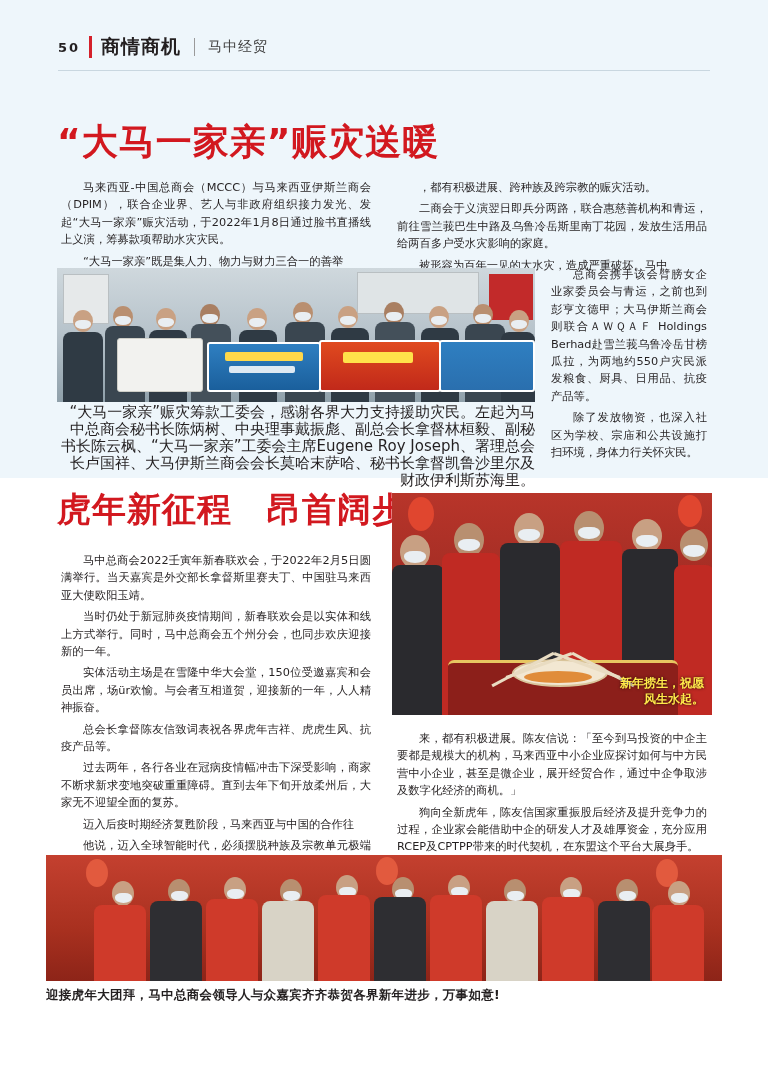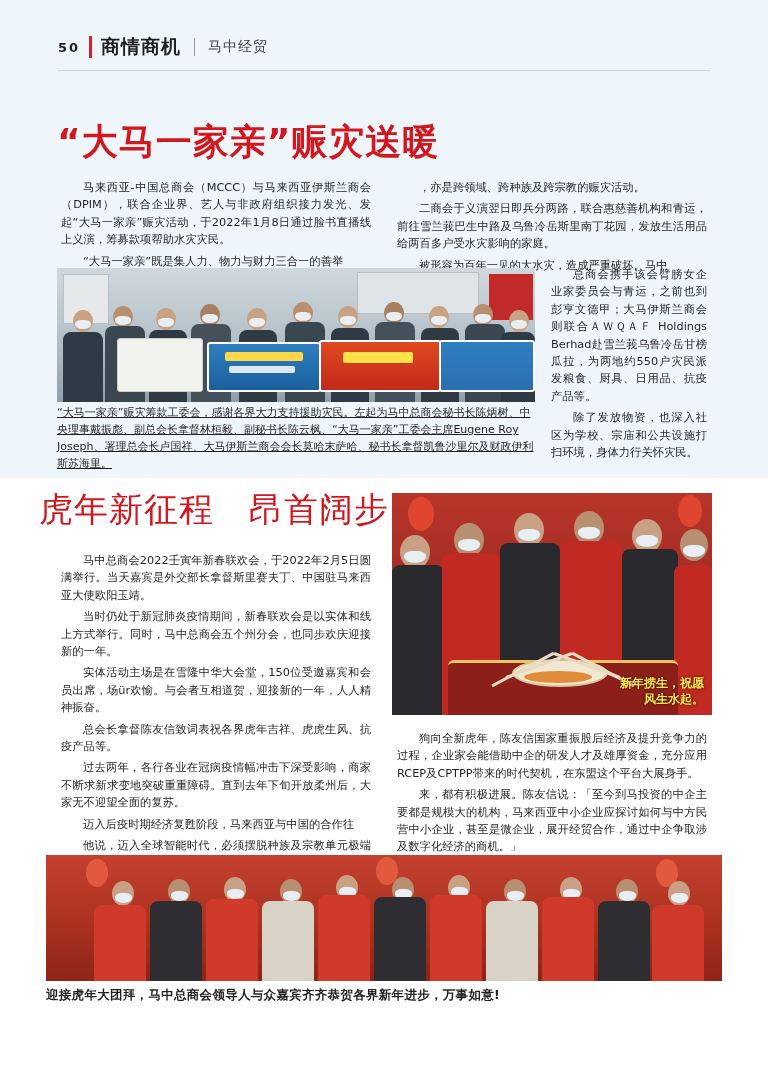--- a/index.html
+++ b/index.html
@@ -117,33 +117,32 @@
     position: absolute;
     left: 57px; top: 268px;
     width: 478px; height: 134px;
     overflow: hidden;
     background: #6b7f8c;
   }
   .cap1 {
     position: absolute;
     left: 57px; top: 404px;
     width: 478px;
-    font-size: 11px;
+    font-size: 15px;
     line-height: 17px;
-    text-align: left;
-    color: #231f20;
-    text-decoration: underline;
+    text-align: right;
+    color: #231f20;
   }
 
   
   .title2 {
     position: absolute;
-    left: 39px; top: 487px;
+    left: 57px; top: 487px;
     font-size: 34px;
-    font-weight: normal;
+    font-weight: bold;
     color: #d2181f;
     letter-spacing: 1px;
   }
   #a2-col-left {
     left: 57px; top: 548px; width: 318px;
   }
   #a2-col-right {
     left: 393px; top: 726px; width: 318px;
   }
 
@@ -213,21 +212,21 @@
   <div class="header-line"></div>
 
   <div class="title1">“大马一家亲”赈灾送暖</div>
 
   <div class="col" id="a1-col-left">
     <p>马来西亚-中国总商会（MCCC）与马来西亚伊斯兰商会（DPIM），联合企业界、艺人与非政府组织接力发光、发起“大马一家亲”赈灾活动，于2022年1月8日通过脸书直播线上义演，筹募款项帮助水灾灾民。</p>
     <p>“大马一家亲”既是集人力、物力与财力三合一的善举</p>
   </div>
 
   <div class="col" id="a1-col-right">
-    <p>，亦是跨领域、跨种族及跨宗教的赈灾活动。</p>
+    <p>，都有积极进展、跨种族及跨宗教的赈灾活动。</p>
     <p>二商会于义演翌日即兵分两路，联合惠慈善机构和青运，前往雪兰莪巴生中路及乌鲁冷岳斯里南丁花园，发放生活用品给两百多户受水灾影响的家庭。</p>
     <p>被形容为百年一见的大水灾，造成严重破坏。马中</p>
   </div>
 
   <div class="col" id="a1-col-right-narrow">
     <p>总商会携手该会臂膀女企业家委员会与青运，之前也到彭亨文德甲；大马伊斯兰商会则联合ＡＷＱＡＦ Holdings Berhad赴雪兰莪乌鲁冷岳甘榜瓜拉，为两地约550户灾民派发粮食、厨具、日用品、抗疫产品等。</p>
     <p>除了发放物资，也深入社区为学校、宗庙和公共设施打扫环境，身体力行关怀灾民。</p>
   </div>
 
   <div class="photo1">
@@ -289,22 +288,22 @@
     <p>马中总商会2022壬寅年新春联欢会，于2022年2月5日圆满举行。当天嘉宾是外交部长拿督斯里赛夫丁、中国驻马来西亚大使欧阳玉靖。</p>
     <p>当时仍处于新冠肺炎疫情期间，新春联欢会是以实体和线上方式举行。同时，马中总商会五个州分会，也同步欢庆迎接新的一年。</p>
     <p>实体活动主场是在雪隆中华大会堂，150位受邀嘉宾和会员出席，场ür欢愉。与会者互相道贺，迎接新的一年，人人精神振奋。</p>
     <p>总会长拿督陈友信致词表祝各界虎年吉祥、虎虎生风、抗疫产品等。</p>
     <p>过去两年，各行各业在冠病疫情幅冲击下深受影响，商家不断求新求变地突破重重障碍。直到去年下旬开放柔州后，大家无不迎望全面的复苏。</p>
     <p>迈入后疫时期经济复甦阶段，马来西亚与中国的合作往</p>
     <p>他说，迈入全球智能时代，必须摆脱种族及宗教单元极端思维，专注於优化国家经济结构及提高生产力，才能在目前全球疫情肆虐及经济不景气中突围而出。</p>
   </div>
 
   <div class="col" id="a2-col-right">
+    <p>来，都有积极进展。陈友信说：「至今到马投资的中企主要都是规模大的机构，马来西亚中小企业应探讨如何与中方民营中小企业，甚至是微企业，展开经贸合作，通过中企争取涉及数字化经济的商机。」</p>
     <p>狗向全新虎年，陈友信国家重振股后经济及提升竞争力的过程，企业家会能借助中企的研发人才及雄厚资金，充分应用RCEP及CPTPP带来的时代契机，在东盟这个平台大展身手。</p>
-    <p>来，都有积极进展。陈友信说：「至今到马投资的中企主要都是规模大的机构，马来西亚中小企业应探讨如何与中方民营中小企业，甚至是微企业，展开经贸合作，通过中企争取涉及数字化经济的商机。」</p>
   </div>
 
   <div class="photo2">
     <div class="ph-bg" style="background:linear-gradient(#b8352a 0%,#9c2a22 55%,#7e211c 100%);"></div>
 
     <div style="position:absolute;left:16px;top:4px;width:26px;height:34px;border-radius:50%;background:#e0462f;"></div>
     <div style="position:absolute;left:286px;top:2px;width:24px;height:32px;border-radius:50%;background:#e0462f;"></div>
 
     <div class="head" style="left:8px;top:42px;width:30px;height:34px;background:#c8a083;"></div>
     <div class="head" style="left:62px;top:30px;width:30px;height:34px;background:#b88f70;"></div>

